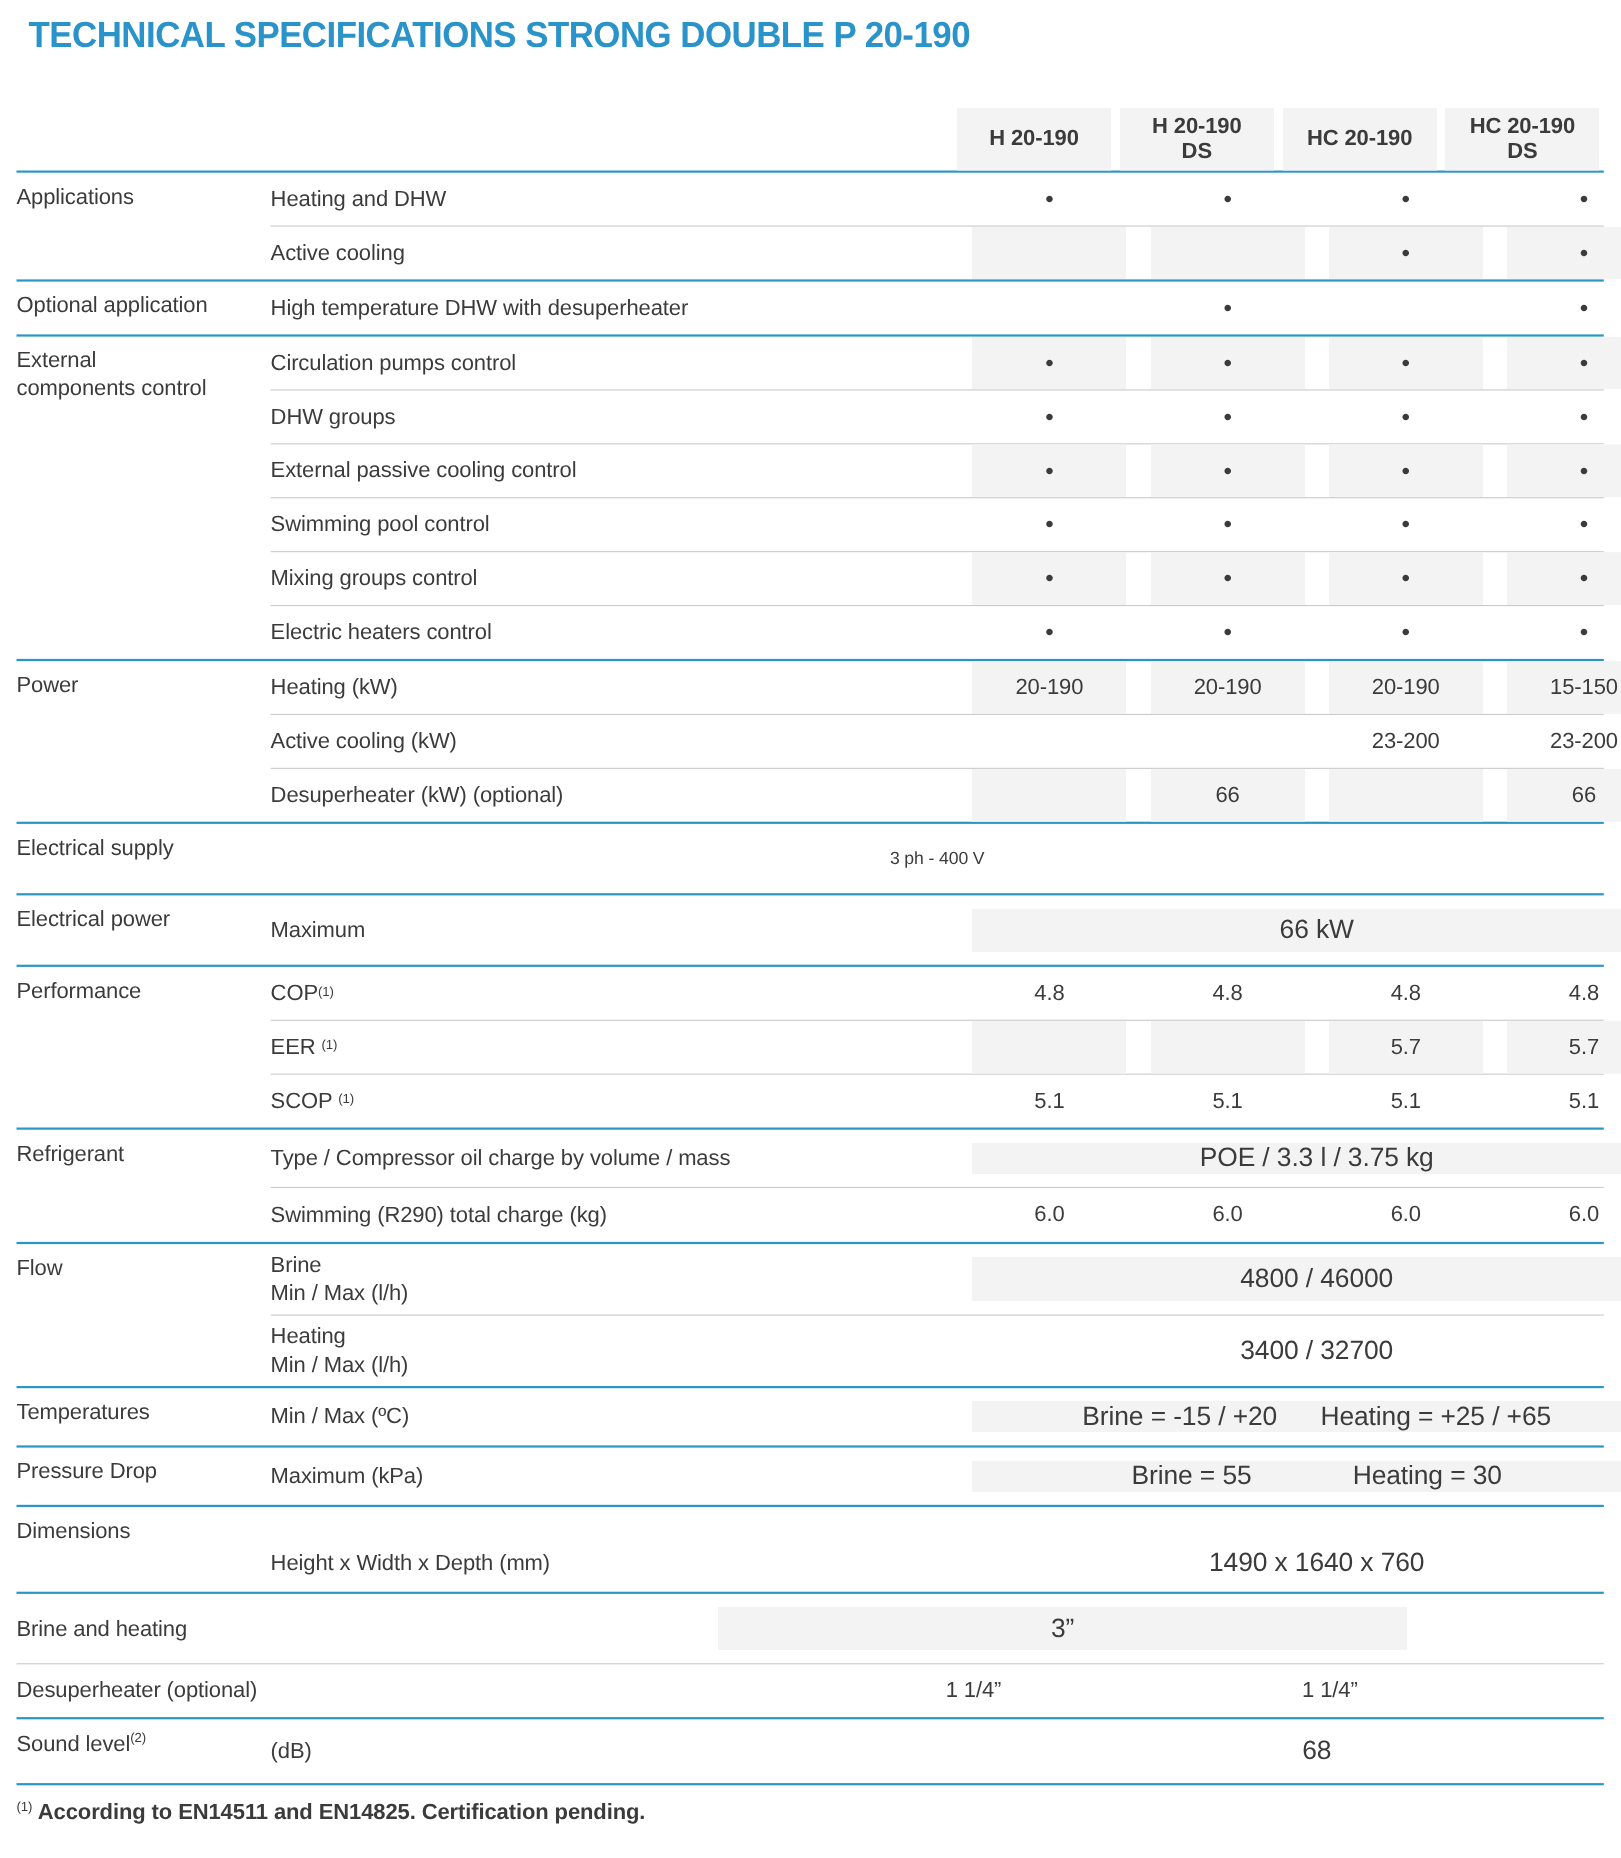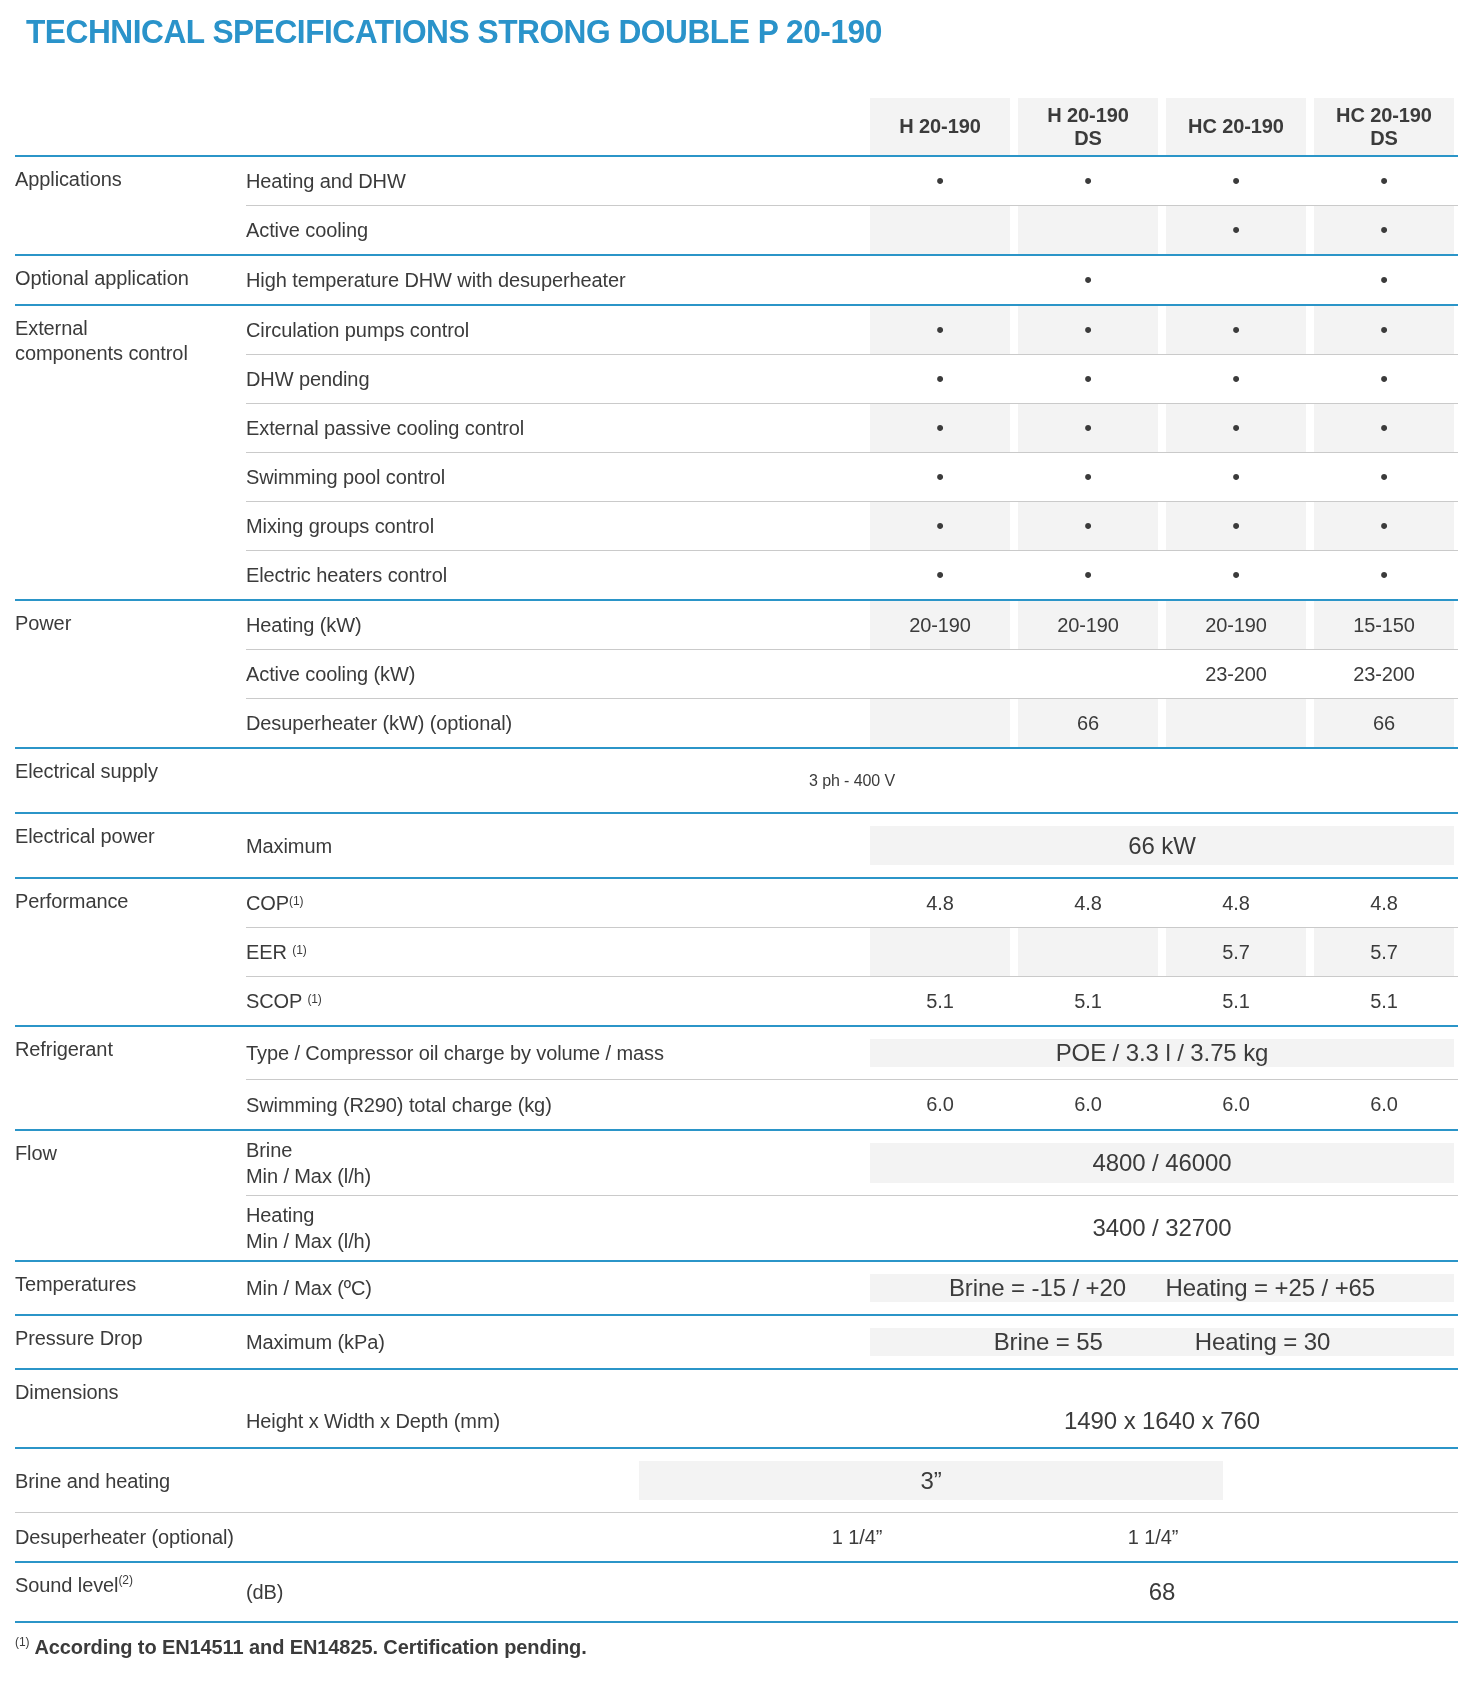--- a/index.html
+++ b/index.html
@@ -61,20 +61,21 @@
     line-height:1.25;
   }
   .cat > span{white-space:pre-line;margin-top:24px;}
   .cat sup{font-size:12px;}
   .rows{flex:1;min-width:0;}
   .trow{
     display:grid;
     grid-template-columns:620px 148px 148px 148px 148px;
     align-items:stretch;
     min-height:48px;
+    gap:14px;
   }
   .trow + .trow{border-top:1px solid var(--divider);}
   .trow.kind-span-full{grid-template-columns:1fr;}
   .dcell{
     display:flex;align-items:center;
     box-sizing:border-box;
     padding:6px 24px 6px 0;
     font-size:20px;
     line-height:1.3;
   }
@@ -209,21 +210,21 @@
               </div>
               <div class="vcell fill" data-name="spec-bullet-cell">
                 <span class="bullet" data-name="bullet-icon">•</span>
               </div>
               <div class="vcell fill" data-name="spec-bullet-cell">
                 <span class="bullet" data-name="bullet-icon">•</span>
               </div>
             </div>
             <div class="trow kind-bullets" data-name="table-row">
               <div class="dcell" data-name="spec-label">
-                <span data-name="spec-label-text">DHW pending</span>
+                <span data-name="spec-label-text">DHW groups</span>
               </div>
               <div class="vcell" data-name="spec-bullet-cell">
                 <span class="bullet" data-name="bullet-icon">•</span>
               </div>
               <div class="vcell" data-name="spec-bullet-cell">
                 <span class="bullet" data-name="bullet-icon">•</span>
               </div>
               <div class="vcell" data-name="spec-bullet-cell">
                 <span class="bullet" data-name="bullet-icon">•</span>
               </div>

